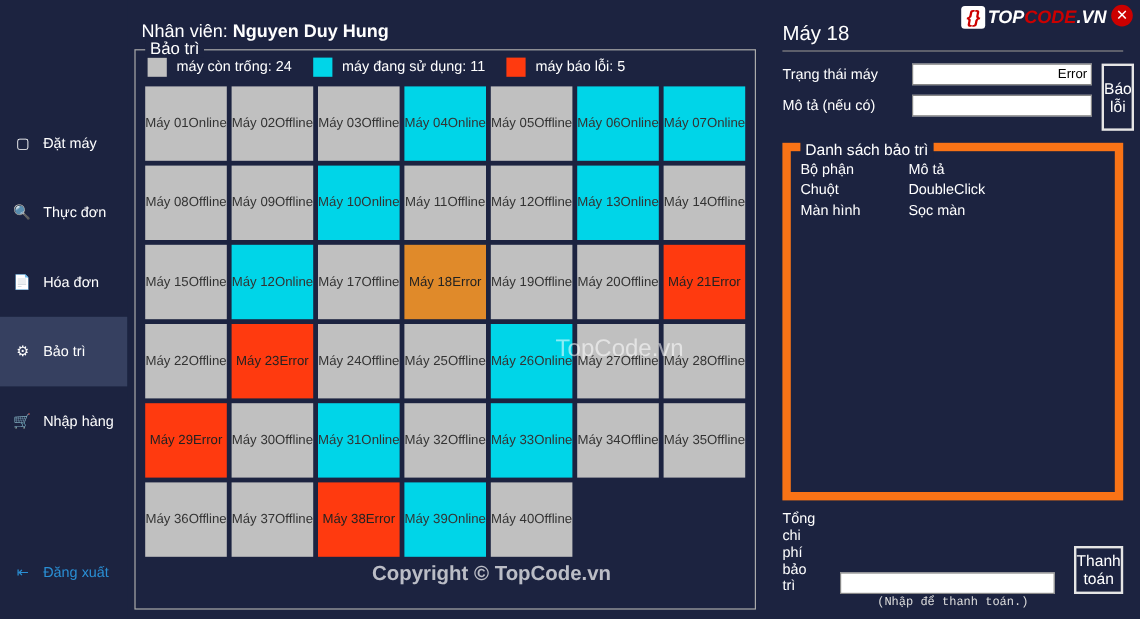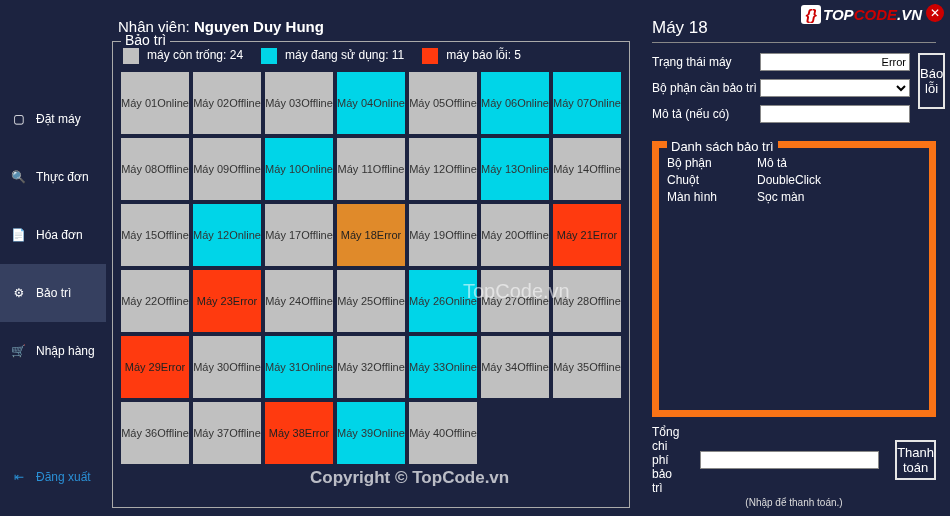--- a/index.html
+++ b/index.html
@@ -49,23 +49,23 @@
 
 .btn { background: #1c2340; border: 2px solid #e5e5e5; color: #fff; font-size: 13px; cursor: pointer; display: flex; align-items: center; justify-content: center; }
 .btn-report { width: 64px; height: 56px; }
 .btn-pay { width: 80px; height: 40px; }
 
 .list-box { border: 7px solid #f97316; margin-top: 10px; padding: 8px; position: relative; flex: 1; font-size: 12px; }
 .list-title { position: absolute; top: -9px; left: 8px; background: #1c2340; padding: 0 4px; font-size: 13px; }
 .list-row { display: flex; margin-bottom: 3px; }
 .list-row span:first-child { width: 90px; }
 
-.footer-row { display: flex; align-items: center; gap: 16px; margin-top: 8px; font-size: 12px; }
+.footer-row { display: flex; align-items: flex-end; gap: 16px; margin-top: 8px; font-size: 12px; }
 .footer-row input { flex: 1; height: 18px; background: #fff; border: 1px solid #888; }
-.hint { font-size: 10px; text-align: center; margin-top: 2px; color: #ddd; }
+.hint { font-size: 10px; text-align: center; margin-top: 2px; color: #ddd; font-family: Liberation Mono, monospace; }
 
 .watermark-logo { position: absolute; top: 6px; right: 28px; font-size: 15px; font-weight: bold; font-style: italic; }
 .watermark-logo .br { background: #fff; color: #c00; padding: 1px 4px; border-radius: 3px; margin-right: 2px; }
 .watermark-logo .t1 { color: #fff; }
 .watermark-logo .t2 { color: #c00; }
 .close-btn { position: absolute; top: 4px; right: 6px; width: 18px; height: 18px; background: #c00; border-radius: 50%; color: #fff; display: flex; align-items: center; justify-content: center; font-size: 12px; cursor: pointer; }
 .wm-center { position: absolute; top: 280px; left: 463px; font-size: 20px; color: rgba(255,255,255,0.55); pointer-events: none; }
 .wm-bottom { position: absolute; bottom: 28px; left: 310px; font-size: 17px; color: rgba(255,255,255,0.7); pointer-events: none; font-weight: bold; }
 </style>
 </head>
@@ -286,24 +286,20 @@
 
   <div class="right">
     <div class="right-title">Máy 18</div>
     <div class="form-area">
       <div class="form-left">
         <div class="form-row">
             <label>Trạng thái máy</label>
             <input value="Error" style="">
           </div>
         <div class="form-row">
-            <label>Bộ phận cần bảo trì</label>
-            <select></select>
-          </div>
-        <div class="form-row">
             <label>Mô tả (nếu có)</label>
             <input class="left-align" style="">
           </div>
       </div>
       <button class="btn btn-report">Báo lỗi</button>
     </div>
     <div class="list-box">
       <div class="list-title">Danh sách bảo trì</div>
       <div class="list-row">
           <span>Bộ phận</span>

